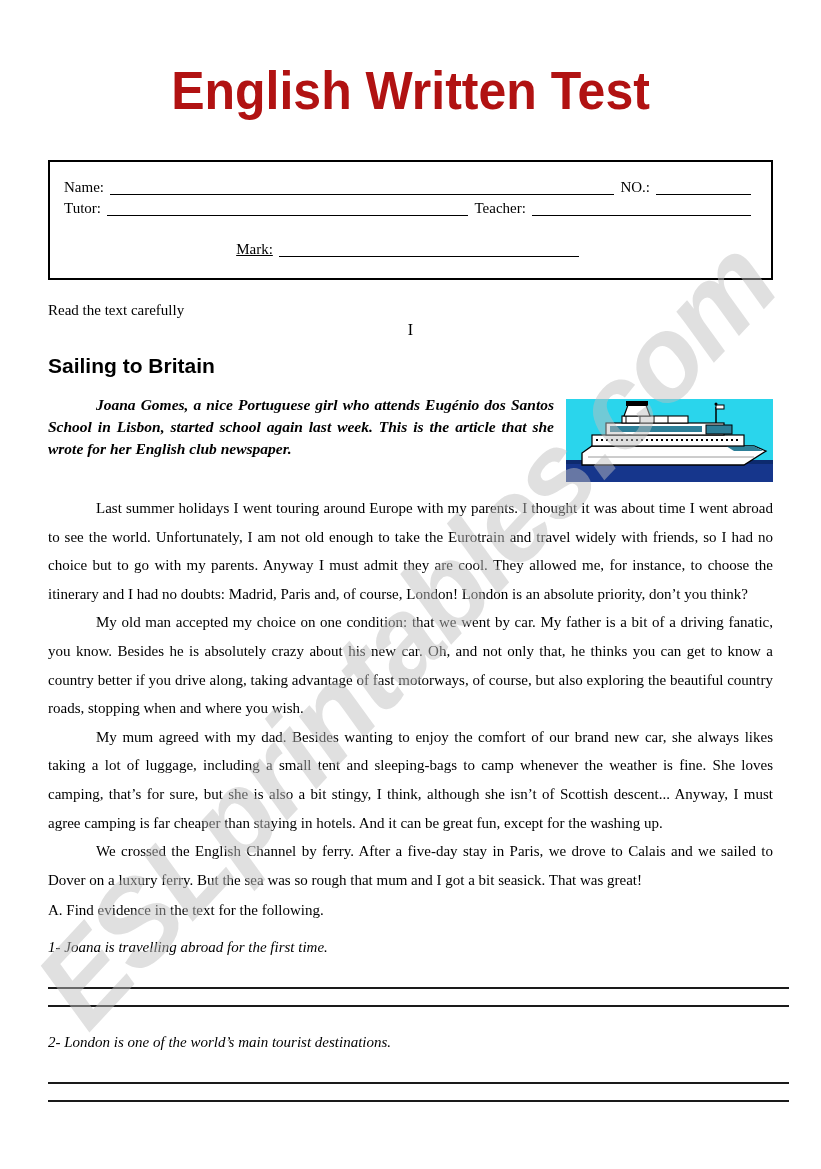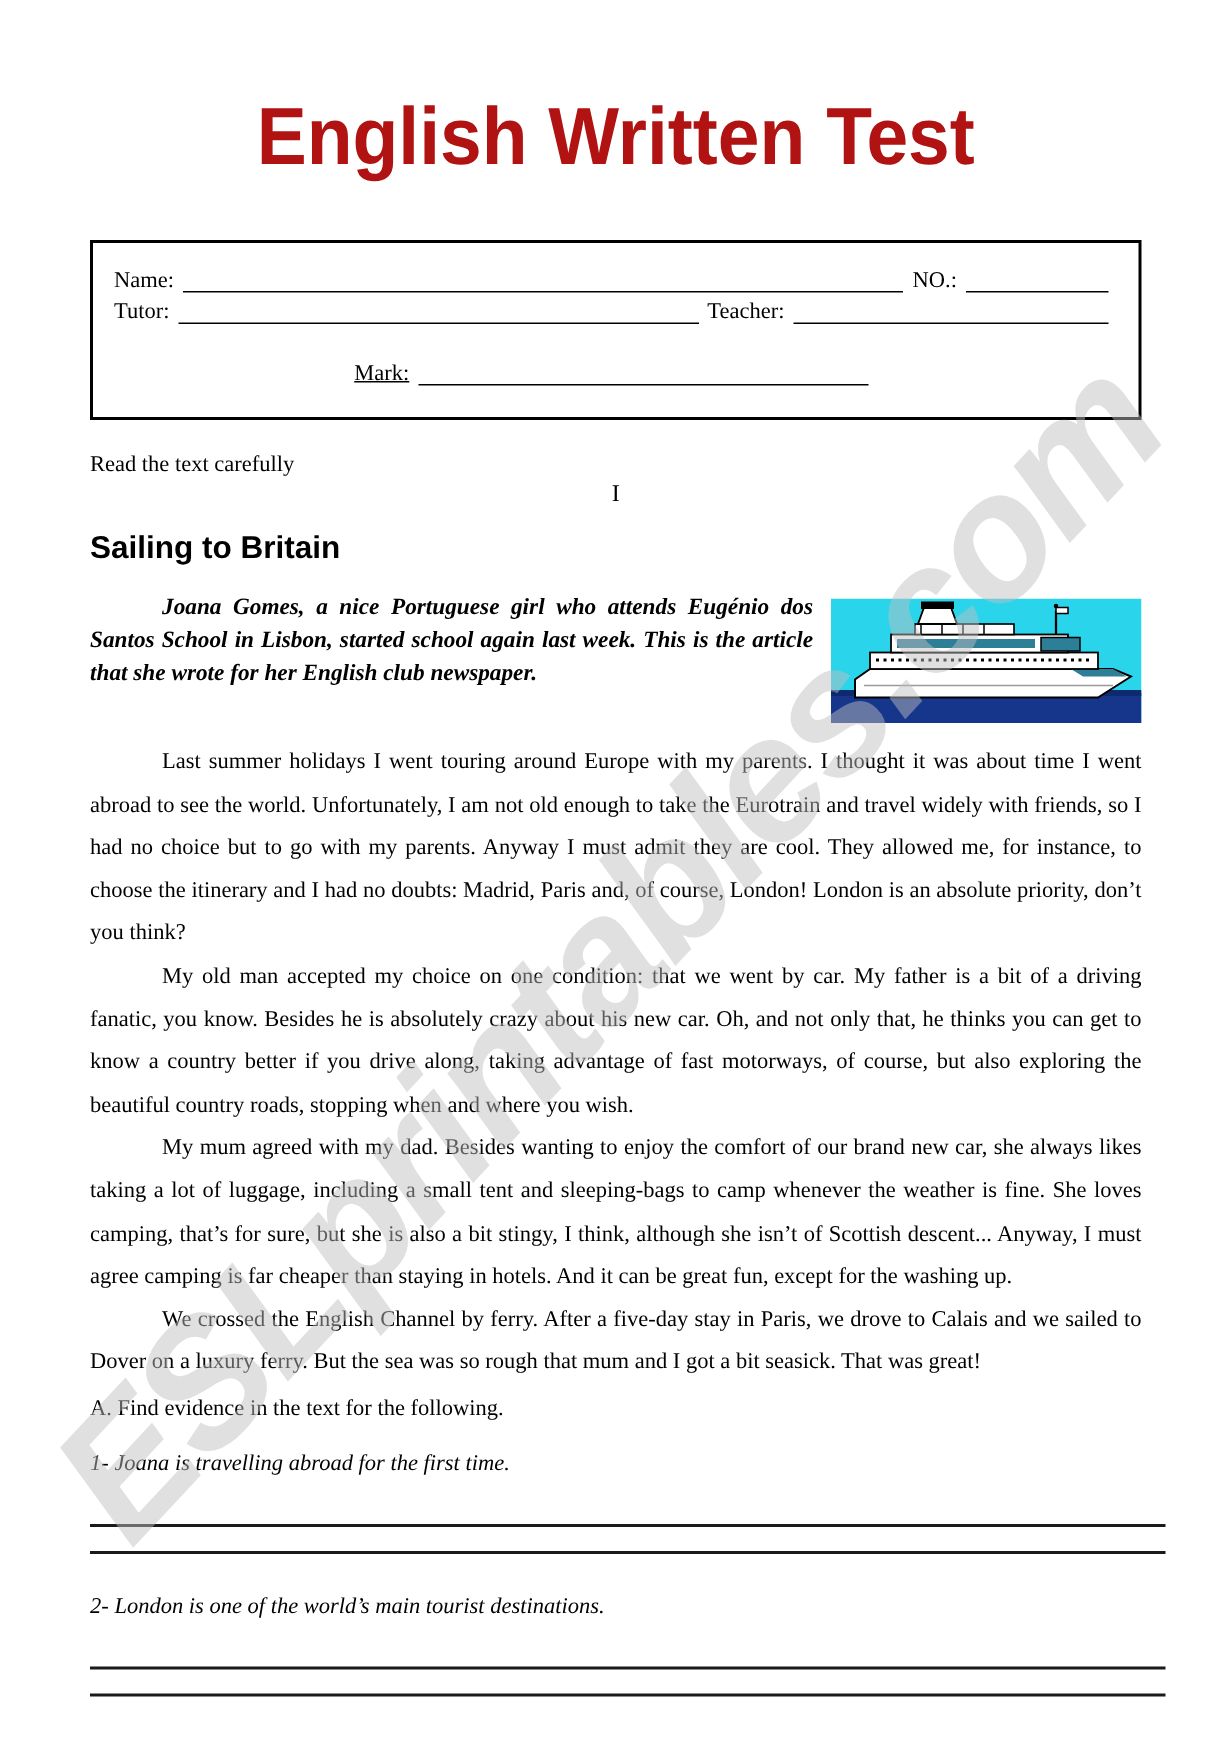--- a/index.html
+++ b/index.html
@@ -2,21 +2,21 @@
 <html><head>
 <meta charset="utf-8">
 <style>
   * { margin:0; padding:0; box-sizing:border-box; }
   html,body { background:#ffffff; }
   .page {
     position:relative; width:821px; height:1169px; margin:0 auto;
     background:#ffffff; overflow:hidden;
     font-family:"Liberation Serif", serif; color:#000;
   }
-  .content { position:relative; padding:0 60px; z-index:2; }
+  .content { position:relative; padding:0 48px; z-index:2; }
 
   
   .main-title {
     margin-top:60px; text-align:center;
     font-family:"Liberation Sans", sans-serif;
     font-weight:800; font-size:50px; line-height:62px;
     color:#b11212; letter-spacing:0px;
     transform:scaleY(1.08); transform-origin:center;
   }
 

